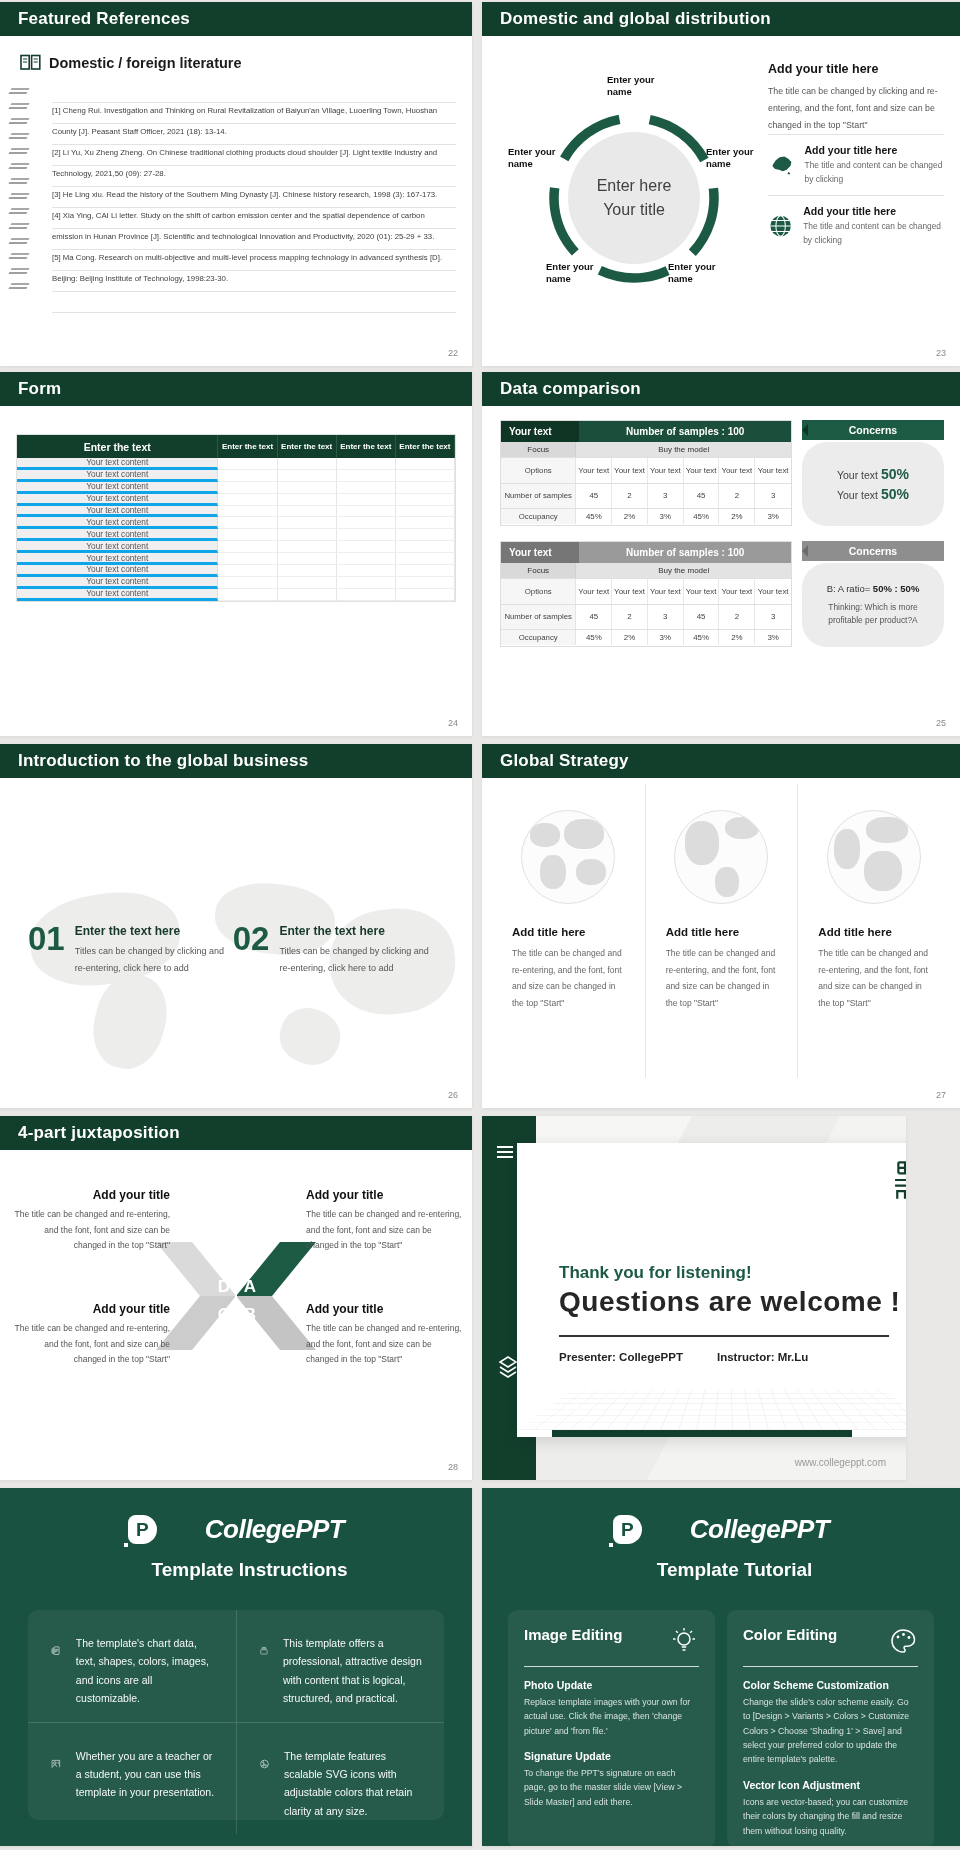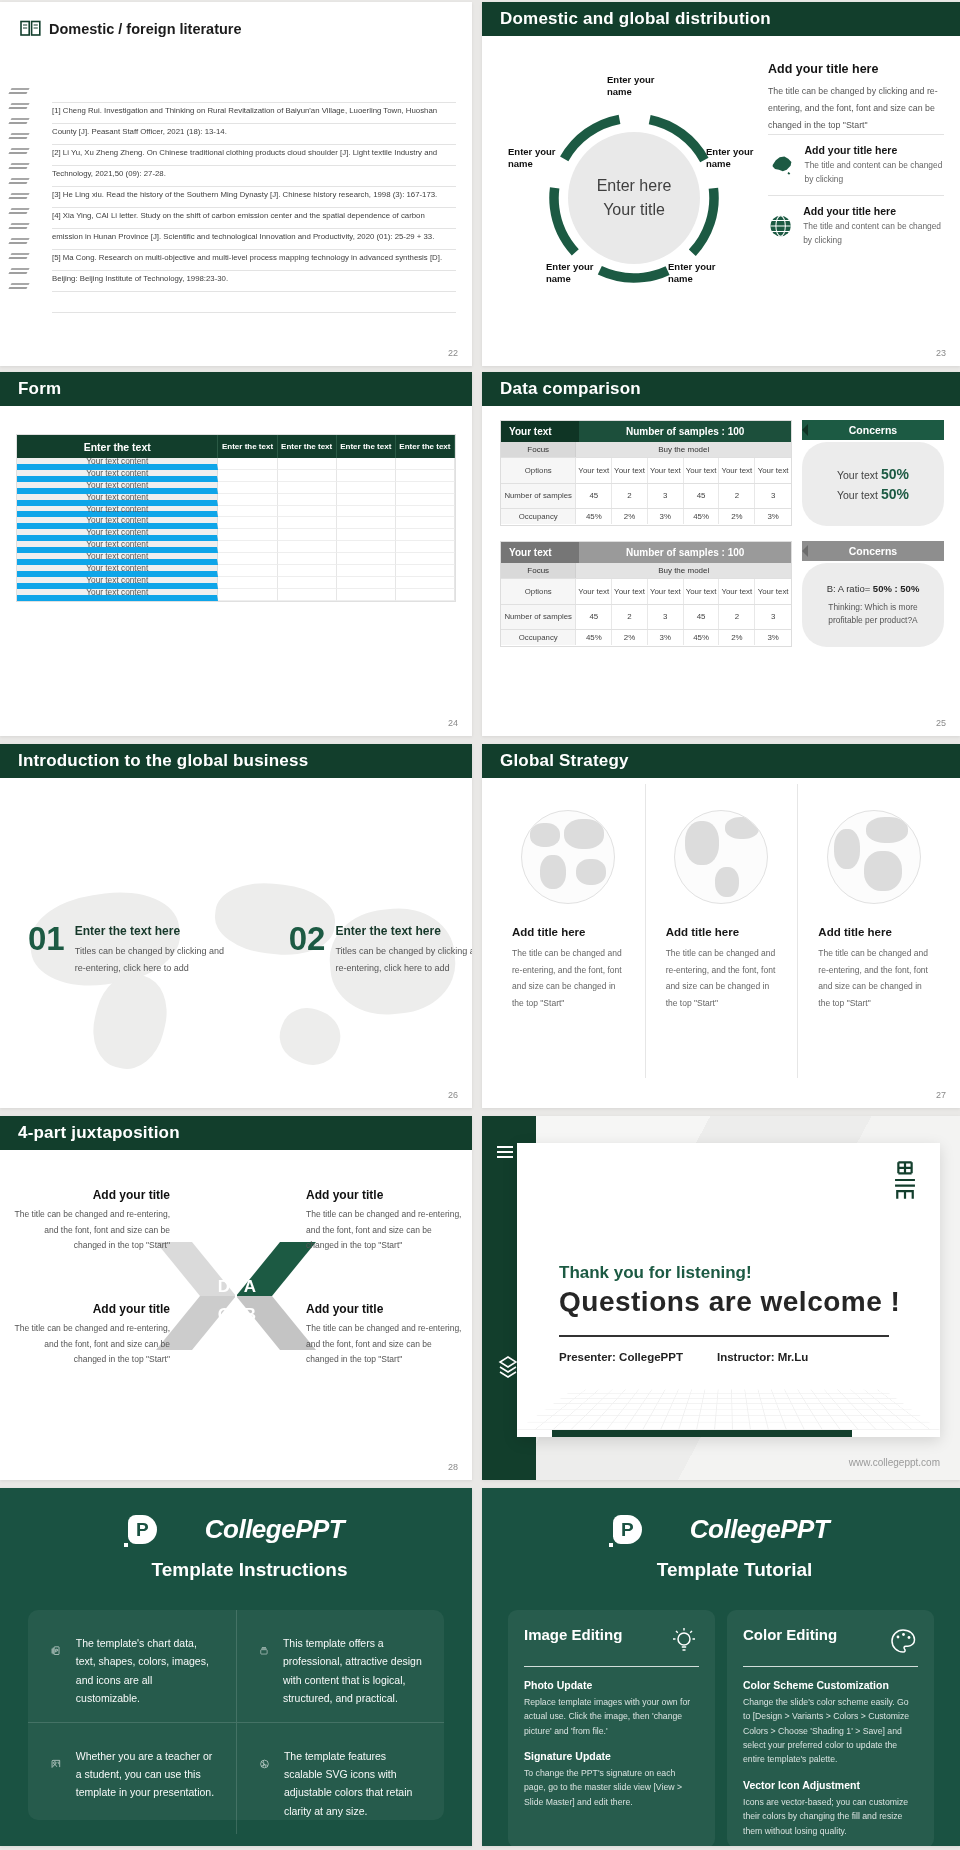--- a/index.html
+++ b/index.html
@@ -10,21 +10,21 @@
   body{font-family:"Liberation Sans", sans-serif;background:#d8d8d6;}
   .canvas{position:relative;width:960px;height:1850px;background:var(--page-bg);overflow:hidden;}
   .card{position:absolute;background:#fff;box-shadow:0 1px 3px rgba(0,0,0,.08);overflow:hidden;}
   .c-r1l{left:0;top:2px;width:472px;height:364px;}
   .c-r1r{left:482px;top:2px;width:478px;height:364px;}
   .c-r2l{left:0;top:372px;width:472px;height:364px;}
   .c-r2r{left:482px;top:372px;width:478px;height:364px;}
   .c-r3l{left:0;top:744px;width:472px;height:364px;}
   .c-r3r{left:482px;top:744px;width:478px;height:364px;}
   .c-r4l{left:0;top:1116px;width:472px;height:364px;}
-  .c-r4r{left:482px;top:1116px;width:478px;height:364px;background:#f1f1f0;}
+  .c-r4r{left:482px;top:1116px;width:424px;height:364px;background:#f1f1f0;}
   .c-r5l{left:0;top:1488px;width:472px;height:358px;background:var(--green-panel);}
   .c-r5r{left:482px;top:1488px;width:478px;height:358px;background:var(--green-panel);}
   .slide-title{height:34px;background:var(--green-dark);color:#fff;font-size:17px;font-weight:bold;
     display:flex;align-items:center;padding-left:18px;letter-spacing:.2px;}
   .pagenum{position:absolute;bottom:8px;right:14px;font-size:9px;color:#8a8a8a;}
 
   
   .sect-head{display:flex;align-items:center;gap:8px;margin:18px 0 0 20px;}
   .sect-head b{font-size:14.5px;color:#1c1c1c;}
   .notebook{position:absolute;left:10px;top:80px;right:14px;bottom:26px;}
@@ -53,21 +53,21 @@
   .dist-item h4{font-size:10.5px;color:#141414;margin-bottom:3px;}
   .dist-item .p2{font-size:8.4px;color:#666;line-height:1.6;}
 
   
   .form-table{position:absolute;left:16px;top:62px;width:440px;display:grid;
     grid-template-columns:46% 13.5% 13.5% 13.5% 13.5%;border:1px solid #e0e0e0;}
   .ft-h{background:var(--green-dark);color:#fff;font-weight:bold;font-size:8px;height:23px;
     display:flex;align-items:center;justify-content:center;border-right:1px solid #2a5a45;}
   .ft-h.first{font-size:10.5px;}
   .ft-label{background:#efefef;color:#555;font-size:8.3px;height:11.9px;display:flex;align-items:center;
-    justify-content:center;border-right:1px solid #dedede;border-bottom:6px solid #0ea5e9;}
+    justify-content:center;border-right:1px solid #dedede;border-bottom:3px solid #0ea5e9;}
   .ft-cell{background:#fff;border-right:1px solid #e6e6e6;border-bottom:1px solid #eee;height:11.9px;}
 
   
   .dc-wrap{position:absolute;left:18px;top:48px;right:16px;}
   .dc-group{display:flex;gap:10px;margin-bottom:15px;}
   .dc-table{width:292px;border:1px solid #ddd;background:#fff;}
   .dc-bar{display:flex;height:21px;color:#fff;font-weight:bold;font-size:10px;}
   .dc-bar .lab{width:27%;display:flex;align-items:center;padding-left:8px;}
   .dc-bar .smp{flex:1;display:flex;align-items:center;justify-content:center;font-weight:bold;}
   .g .dc-bar .lab{background:#0f3525;} .g .dc-bar .smp{background:#1c4f3b;}
@@ -93,21 +93,21 @@
   .dc-cbody{background:#ececec;margin-top:2px;height:84px;display:flex;flex-direction:column;
     align-items:center;justify-content:center;gap:4px;padding:0 10px;border-radius:25px;}
   .c-line{font-size:10.5px;color:#444;}
   .c-line b{font-size:14px;color:var(--green-mid);margin-left:3px;}
   .c-ratio{font-size:9.5px;color:#333;}
   .c-ratio b{color:#222;}
   .c-note{font-size:8.4px;color:#555;line-height:1.5;text-align:center;margin-top:3px;}
 
   
   .blob{position:absolute;background:#ededec;border-radius:46%;}
-  .intro-items{position:absolute;left:28px;top:178px;display:flex;gap:56px;}
+  .intro-items{position:absolute;left:28px;top:178px;display:flex;}
   .intro-item{display:flex;gap:10px;}
   .intro-num{font-size:33px;font-weight:bold;color:var(--green-mid);line-height:1;}
   .intro-item h4{font-size:12px;color:#16382a;margin:2px 0 5px;}
   .intro-item .p{font-size:9px;color:#555;line-height:1.9;}
 
   
   .strat{position:absolute;left:10px;top:40px;right:10px;bottom:30px;display:grid;grid-template-columns:1fr 1fr 1fr;}
   .strat-col{padding:0 20px;}
   .strat-col + .strat-col{border-left:1px solid #e6e6e6;}
   .globe{width:94px;height:94px;border-radius:50%;background:#fcfcfc;border:1px solid #e1e1e1;
@@ -167,20 +167,21 @@
   .tut-sec h5{font-size:10.5px;color:#fff;margin-top:12px;margin-bottom:4px;}
   .tut-sec p{font-size:8.7px;color:rgba(255,255,255,.82);line-height:1.65;}
   svg{display:block;}
 </style>
 </head>
 <body>
 
 <div class="canvas">
 
   <div class="card c-r1l">
+    <div class="slide-title">Featured References</div>
     <div class="sect-head">
       <svg width="21" height="17" viewBox="0 0 21 17">
         <rect x="1" y="1.5" width="8.2" height="13.5" fill="none" stroke="#123e2c" stroke-width="1.6"></rect>
         <rect x="11.6" y="1.5" width="8.2" height="13.5" fill="none" stroke="#123e2c" stroke-width="1.6"></rect>
         <path d="M3 5h4.2M3 8h4.2M13.6 5h4.2M13.6 8h4.2" stroke="#123e2c" stroke-width="1"></path>
       </svg>
       <b>Domestic / foreign literature</b>
     </div>
     <div class="notebook">
       <div class="clips">

